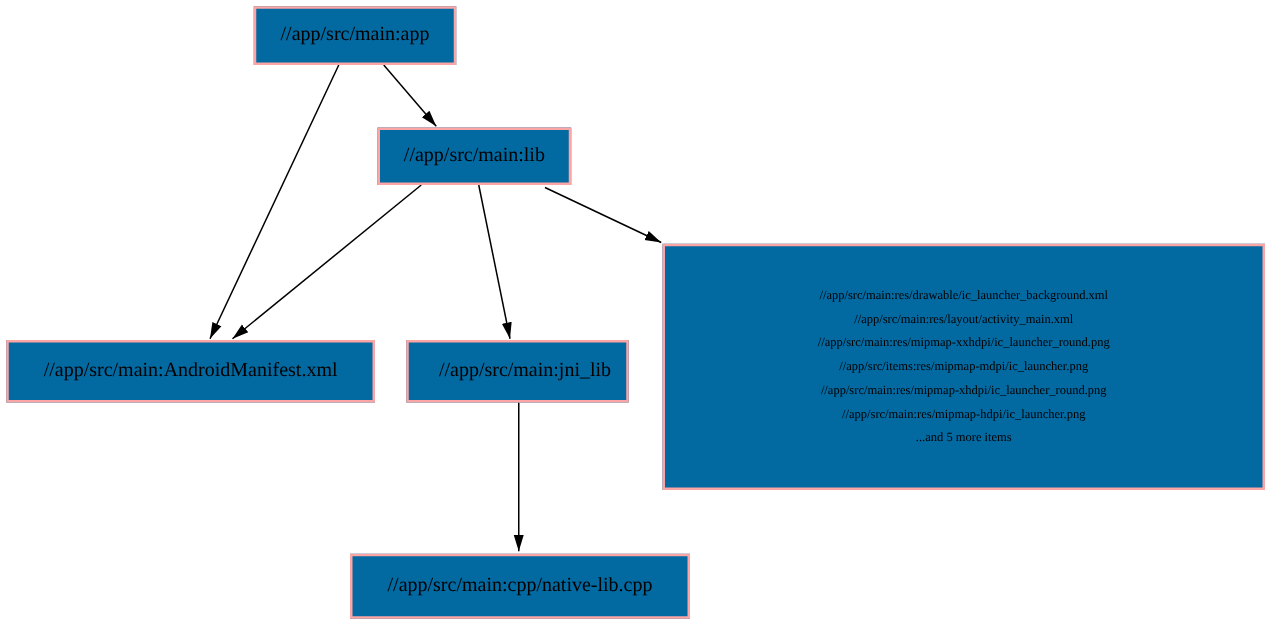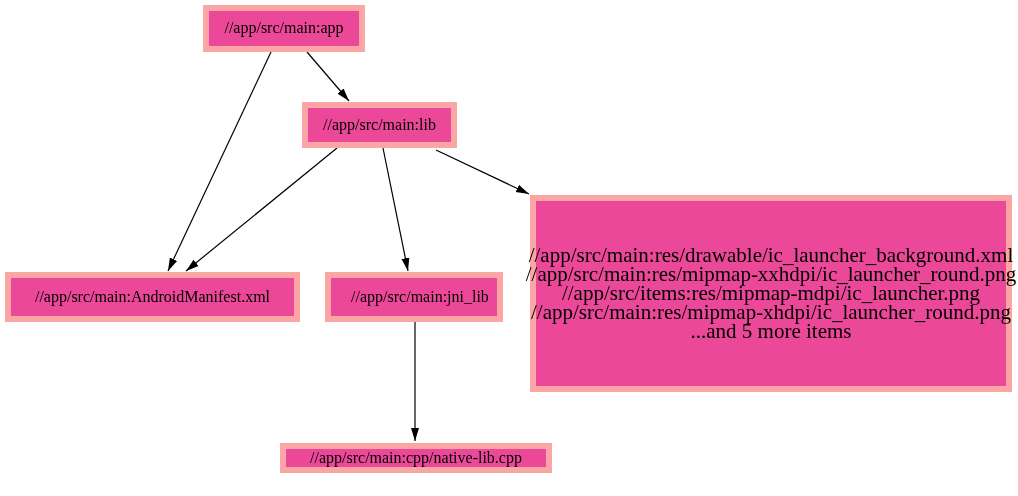--- a/index.html
+++ b/index.html
@@ -19,47 +19,47 @@
   #edges-layer {
     position: absolute;
     left: 0;
     top: 0;
     width: 1018px;
     height: 496px;
   }
   .node {
     position: absolute;
     box-sizing: border-box;
-    border: 6px solid #fca5a5;
-    background: #ec4899;
+    border: 2px solid #fca5a5;
+    background: #0369a1;
     display: flex;
     align-items: center;
     justify-content: center;
     text-align: center;
     font-size: 16px;
     line-height: 1.15;
     white-space: nowrap;
   }
   .node.multiline {
     flex-direction: column;
-    font-size: 21px;
+    font-size: 10px;
     line-height: 19px;
     justify-content: center;
   }
   .edge {
     stroke: #000000;
     stroke-width: 1.2;
     fill: none;
   }
   #node-app            { left: 203px; top: 5px;   width: 162px; height: 47px; }
   #node-lib            { left: 302px; top: 102px; width: 155px; height: 46px; }
   #node-manifest       { left: 5px;   top: 272px; width: 295px; height: 50px; }
   #node-jni-lib        { left: 325px; top: 272px; width: 178px; height: 50px; padding-left: 12px; }
   #node-res-list       { left: 530px; top: 195px; width: 482px; height: 197px; }
-  #node-native-lib-cpp { left: 280px; top: 443px; width: 272px; height: 30px; }
+  #node-native-lib-cpp { left: 280px; top: 443px; width: 272px; height: 52px; }
 </style>
 </head>
 <body>
 
 <div id="canvas">
 
   <svg id="edges-layer" viewBox="0 0 1018 496" xmlns="http://www.w3.org/2000/svg">
     <defs>
       <marker id="arrowhead" markerUnits="userSpaceOnUse" markerWidth="14" markerHeight="10" refX="13" refY="5" orient="auto">
         <polygon points="0,1 13,5 0,9" fill="#000000"></polygon>
@@ -84,23 +84,25 @@
   <div class="node" id="node-lib">
     <span>//app/src/main:lib</span>
   </div>
 
   <div class="node" id="node-jni-lib">
     <span>//app/src/main:jni_lib</span>
   </div>
 
   <div class="node multiline" id="node-res-list">
     <div>//app/src/main:res/drawable/ic_launcher_background.xml</div>
+    <div>//app/src/main:res/layout/activity_main.xml</div>
     <div>//app/src/main:res/mipmap-xxhdpi/ic_launcher_round.png</div>
     <div>//app/src/items:res/mipmap-mdpi/ic_launcher.png</div>
     <div>//app/src/main:res/mipmap-xhdpi/ic_launcher_round.png</div>
+    <div>//app/src/main:res/mipmap-hdpi/ic_launcher.png</div>
     <div>...and 5 more items</div>
   </div>
 
   <div class="node" id="node-native-lib-cpp">
     <span>//app/src/main:cpp/native-lib.cpp</span>
   </div>
 
 </div>
 
 </body></html>

